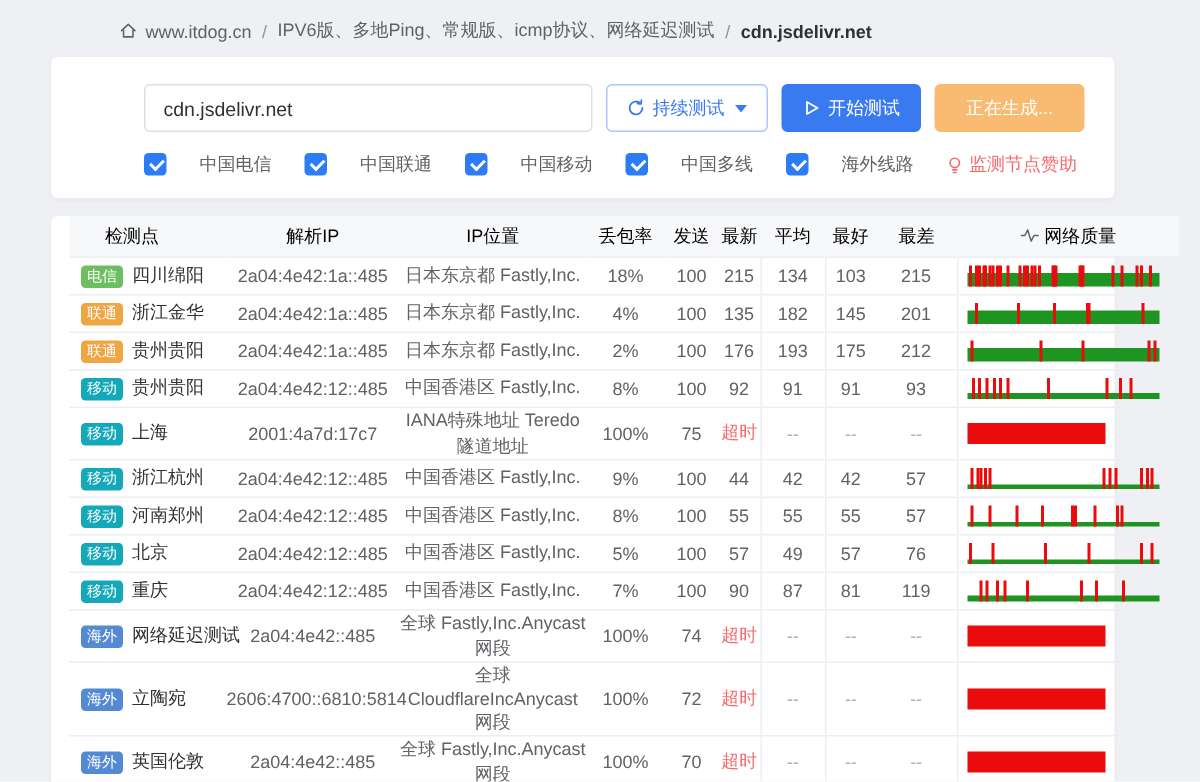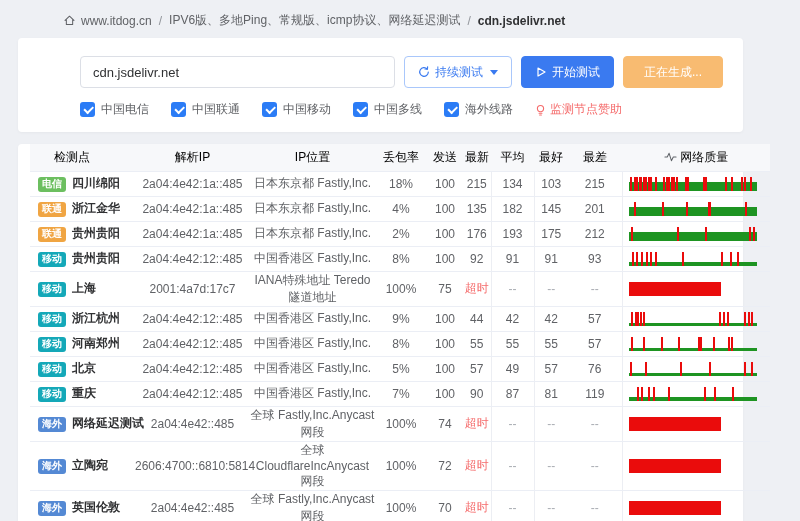--- a/index.html
+++ b/index.html
@@ -2,21 +2,21 @@
 <html style="--accent: #3a7af0; --cb-blue: #2b7cf6; --warn: #f8bb71; --red: #f56c6c; --chart-green: #1e9422; --chart-red: #ea0c0c; --head-bg: #f7f8fa; --page-bg: #eef0f4;"><head>
 <meta charset="utf-8">
 <style>
   * { margin:0; padding:0; box-sizing:border-box; }
   html,body { width:800px; height:521px; overflow:hidden; }
   body {
     background: var(--page-bg, #eef0f4);
     font-family: "Liberation Sans", "DejaVu Sans", sans-serif;
     font-size: 12px; color:#606266;
   }
-  .page { width:761px; height:521px; }
+  .page { width:761px; height:521px;padding-left:16px; }
 
   
   .breadcrumb { display:flex; align-items:center; gap:7px; padding:12px 18px 9px 63px; font-size:12px; color:#606266; }
   .breadcrumb .crumb-home { color:#606266; text-decoration:none; cursor:pointer; }
   .breadcrumb .sep { color:#909399; }
   .breadcrumb .crumb-current { color:#303133; font-weight:600; }
   .bc-icon { display:inline-flex; margin-right:-2px; }
 
   
   .card { background:#fff; border-radius:4px; margin:0 18px; box-shadow:0 1px 3px rgba(0,0,0,.04); }
@@ -31,35 +31,35 @@
          font-size:12px; padding:0 13px; cursor:pointer; border:1px solid transparent; white-space:nowrap;
          font-family:"Liberation Sans","DejaVu Sans",sans-serif; }
   .btn-primary { background:var(--accent,#3a7af0); color:#fff; border-color:var(--accent,#3a7af0); }
   .btn-outline { background:#fff; color:var(--accent,#3a7af0); border-color:#a9c7fb; }
   .btn-warning { background:var(--warn,#f8bb71); color:#fff; border-color:var(--warn,#f8bb71); padding:0 20px; }
   .caret { width:0; height:0; border-left:4px solid transparent; border-right:4px solid transparent;
            border-top:5px solid var(--accent,#3a7af0); display:inline-block; margin-left:2px; }
 
   
   .filter-row { display:flex; align-items:center; margin-top:13px; gap:22px; }
-  .cb-item { display:inline-flex; align-items:center; gap:6px; cursor:pointer; color:#606266; }
+  .cb-item { display:inline-flex; align-items:center; gap:22px; cursor:pointer; color:#606266; }
   .cbox { width:15px; height:15px; border-radius:3px; background:var(--cb-blue,#2b7cf6); position:relative; display:inline-block; }
   .cbox::after { content:""; position:absolute; left:3.5px; top:3.5px; width:7px; height:3.5px;
                  border-left:2px solid #fff; border-bottom:2px solid #fff; transform:rotate(-45deg); }
   .sponsor { display:inline-flex; align-items:center; gap:4px; color:var(--red,#f56c6c); text-decoration:none; cursor:pointer; }
 
   
   .table-card { margin-top:12px; padding:0 12px 10px 12px; }
   table { border-collapse:collapse; table-layout:fixed; width:740px; }
   thead th { height:27px; background:var(--head-bg,#f7f8fa); color:#000000; font-weight:400;
              font-size:12px; border-bottom:1px solid #ebeef5; text-align:center; }
   thead th.c0 { text-align:left; padding-left:24px; }
   thead th.c9 span { vertical-align:middle; }
   tbody td { height:25px; border-bottom:1px solid #ebeef5; text-align:center; font-size:12px; color:#606266; }
-  tbody td.c0 { text-align:left; padding-left:8px; white-space:nowrap;font-weight:bold; }
+  tbody td.c0 { text-align:left; padding-left:8px; white-space:nowrap; }
   tbody td.c6, tbody td.c7, tbody td.c9 { border-left:1px solid #eceef3; }
   .badge { display:inline-block; min-width:26px; text-align:center; padding:1.5px 4px; border-radius:3px;
            color:#fff; font-size:10px; margin-right:6px; line-height:1.2; }
   .loc { color:#303133; }
   .red-text { color:var(--red,#f56c6c); }
   .dim { color:#a9adb3; }
 
   
   .q-wrap { position:relative; height:16px; width:128px; margin-left:6px; }
   .q-base { position:absolute; bottom:1px; left:0; width:100%; background:var(--chart-green,#1e9422); }

